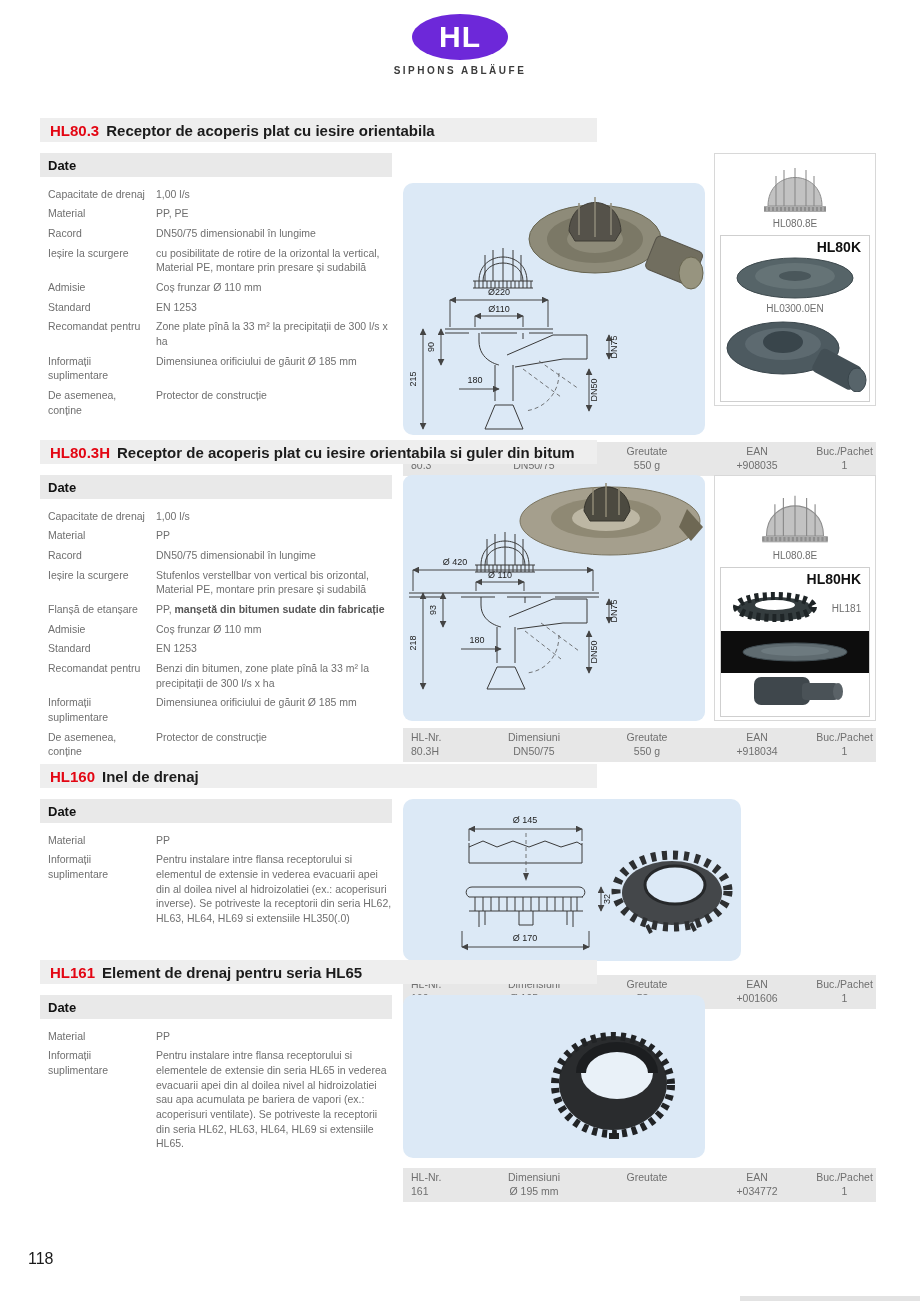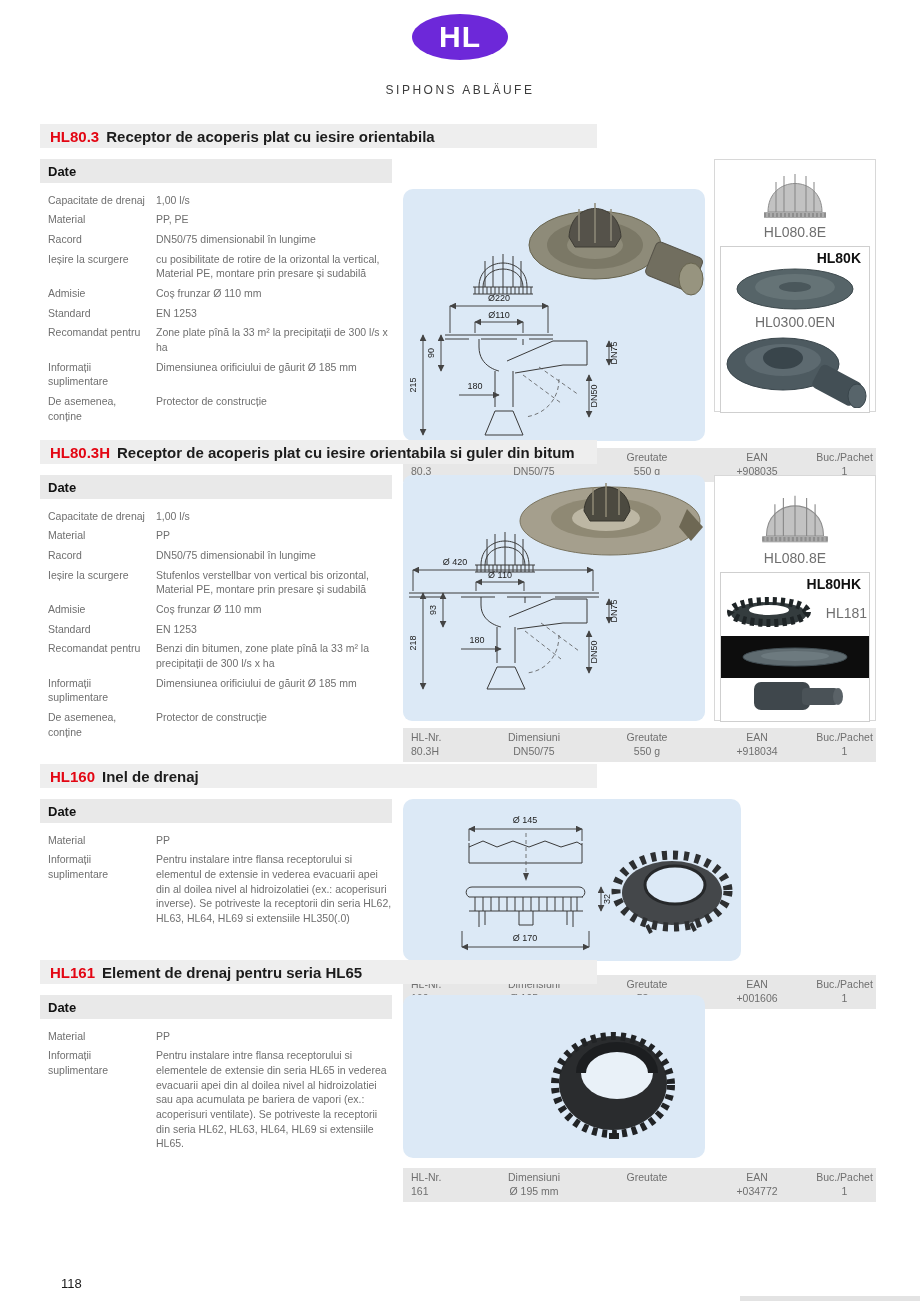--- a/index.html
+++ b/index.html
@@ -3,52 +3,52 @@
 <meta charset="utf-8">
 <style>
   html,body{margin:0;padding:0;background:#fff;}
   .page{position:relative;width:920px;height:1301px;background:#ffffff;overflow:hidden;
         font-family:"Liberation Sans", sans-serif;}
   
   .logo-wrap{position:absolute;top:14px;left:0;width:920px;text-align:center;}
   .logo-ellipse{display:inline-block;width:96px;height:46px;border-radius:50%;
         background:#6d28d9;line-height:46px;color:#fff;font-weight:bold;font-size:30px;
         letter-spacing:1px;}
-  .logo-sub{margin-top:23px;font-size:12px;letter-spacing:2.5px;color:#3c3c3c;font-weight:normal;}
+  .logo-sub{margin-top:5px;font-size:10px;letter-spacing:2.5px;color:#3c3c3c;font-weight:bold;}
   
   .section{position:absolute;left:40px;width:836px;}
-  .sec1{top:124px;} .sec2{top:440px;} .sec3{top:764px;} .sec4{top:960px;}
+  .sec1{top:118px;} .sec2{top:440px;} .sec3{top:764px;} .sec4{top:960px;}
   .sec-title{height:24px;background:#eeeeee;display:flex;align-items:center;
         padding-left:10px;width:557px;box-sizing:border-box;}
   .sec-code{color:#e30613;font-weight:bold;font-size:15px;margin-right:7px;white-space:nowrap;}
   .sec-name{color:#1c1c1c;font-weight:bold;font-size:15px;white-space:nowrap;}
   .sec-body{display:flex;margin-top:11px;}
   .specs-col{width:352px;margin-right:11px;flex:none;}
   .date-bar{height:24px;background:#e9e9e9;display:flex;align-items:center;padding-left:8px;
         font-weight:bold;font-size:13px;color:#111;margin-bottom:7px;box-sizing:border-box;}
   .spec-row{display:flex;padding:2.5px 0 2.5px 8px;font-size:10.5px;color:#6f6f6f;line-height:1.4;}
   .spec-label{width:100px;flex:none;padding-right:8px;}
   .spec-value{flex:1;}
   .spec-value b{color:#555;}
   .right-col{width:473px;position:relative;flex:none;}
   .panel{background:#dce9f6;border-radius:10px;width:302px;}
   .acc-box{position:absolute;top:0;right:0;width:162px;border:1px solid #d8d8d8;background:#fff;
         box-sizing:border-box;text-align:center;padding-top:6px;}
-  .acc-label{font-size:14px;color:#6f6f6f;margin-top:2px;}
+  .acc-label{font-size:10px;color:#6f6f6f;margin-top:2px;}
   .kit-box{border:1px solid #cfcfcf;margin:6px 5px 5px 5px;text-align:center;background:#fff;}
   .kit-title{font-weight:bold;font-size:14px;color:#111;text-align:right;padding:3px 8px 0 0;}
   .kit-row{display:flex;align-items:center;justify-content:center;gap:11px;text-align:center;}
   .black-band{background:#0d0d0d;height:42px;display:flex;align-items:center;justify-content:center;
         margin-top:4px;}
   .ptable{margin-top:7px;background:#e7e7e7;width:473px;box-sizing:border-box;display:grid;
         grid-template-columns:72px 118px 108px 112px 63px;font-size:10.5px;color:#6f6f6f;
         padding:3px 0 4px 0;line-height:1.3;}
   .cell{text-align:center;}
   .cell.left{text-align:left;padding-left:8px;}
-  .page-num{position:absolute;left:28px;top:1276px;font-size:13px;color:#1a1a1a;margin-left:33px;}
+  .page-num{position:absolute;left:28px;top:1250px;font-size:16px;color:#1a1a1a;}
   .bottom-strip{position:absolute;left:740px;top:1296px;width:180px;height:5px;background:#e3e3e3;}
   svg{font-family:"Liberation Sans", sans-serif;display:block;}
   .dim{stroke:#444;stroke-width:1;fill:none;}
   .draw{stroke:#3a3a3a;stroke-width:1;fill:none;}
   .dsh{stroke:#555;stroke-width:0.8;fill:none;stroke-dasharray:4 3;}
   .dimtext{font-size:9px;fill:#222;}
 </style>
 </head>
 <body>
 
@@ -217,20 +217,24 @@
             <div class="spec-label">Material</div>
             <div class="spec-value">PP</div>
           </div>
         <div class="spec-row">
             <div class="spec-label">Racord</div>
             <div class="spec-value">DN50/75 dimensionabil în lungime</div>
           </div>
         <div class="spec-row">
             <div class="spec-label">Ieșire la scurgere</div>
             <div class="spec-value">Stufenlos verstellbar von vertical bis orizontal, Material PE, montare prin presare și sudabilă</div>
+          </div>
+        <div class="spec-row">
+            <div class="spec-label">Flanșă de etanșare</div>
+            <div class="spec-value"><span>PP, </span><b>manșetă din bitumen sudate din fabricație</b></div>
           </div>
         <div class="spec-row">
             <div class="spec-label">Admisie</div>
             <div class="spec-value">Coș frunzar Ø 110 mm</div>
           </div>
         <div class="spec-row">
             <div class="spec-label">Standard</div>
             <div class="spec-value">EN 1253</div>
           </div>
         <div class="spec-row">

